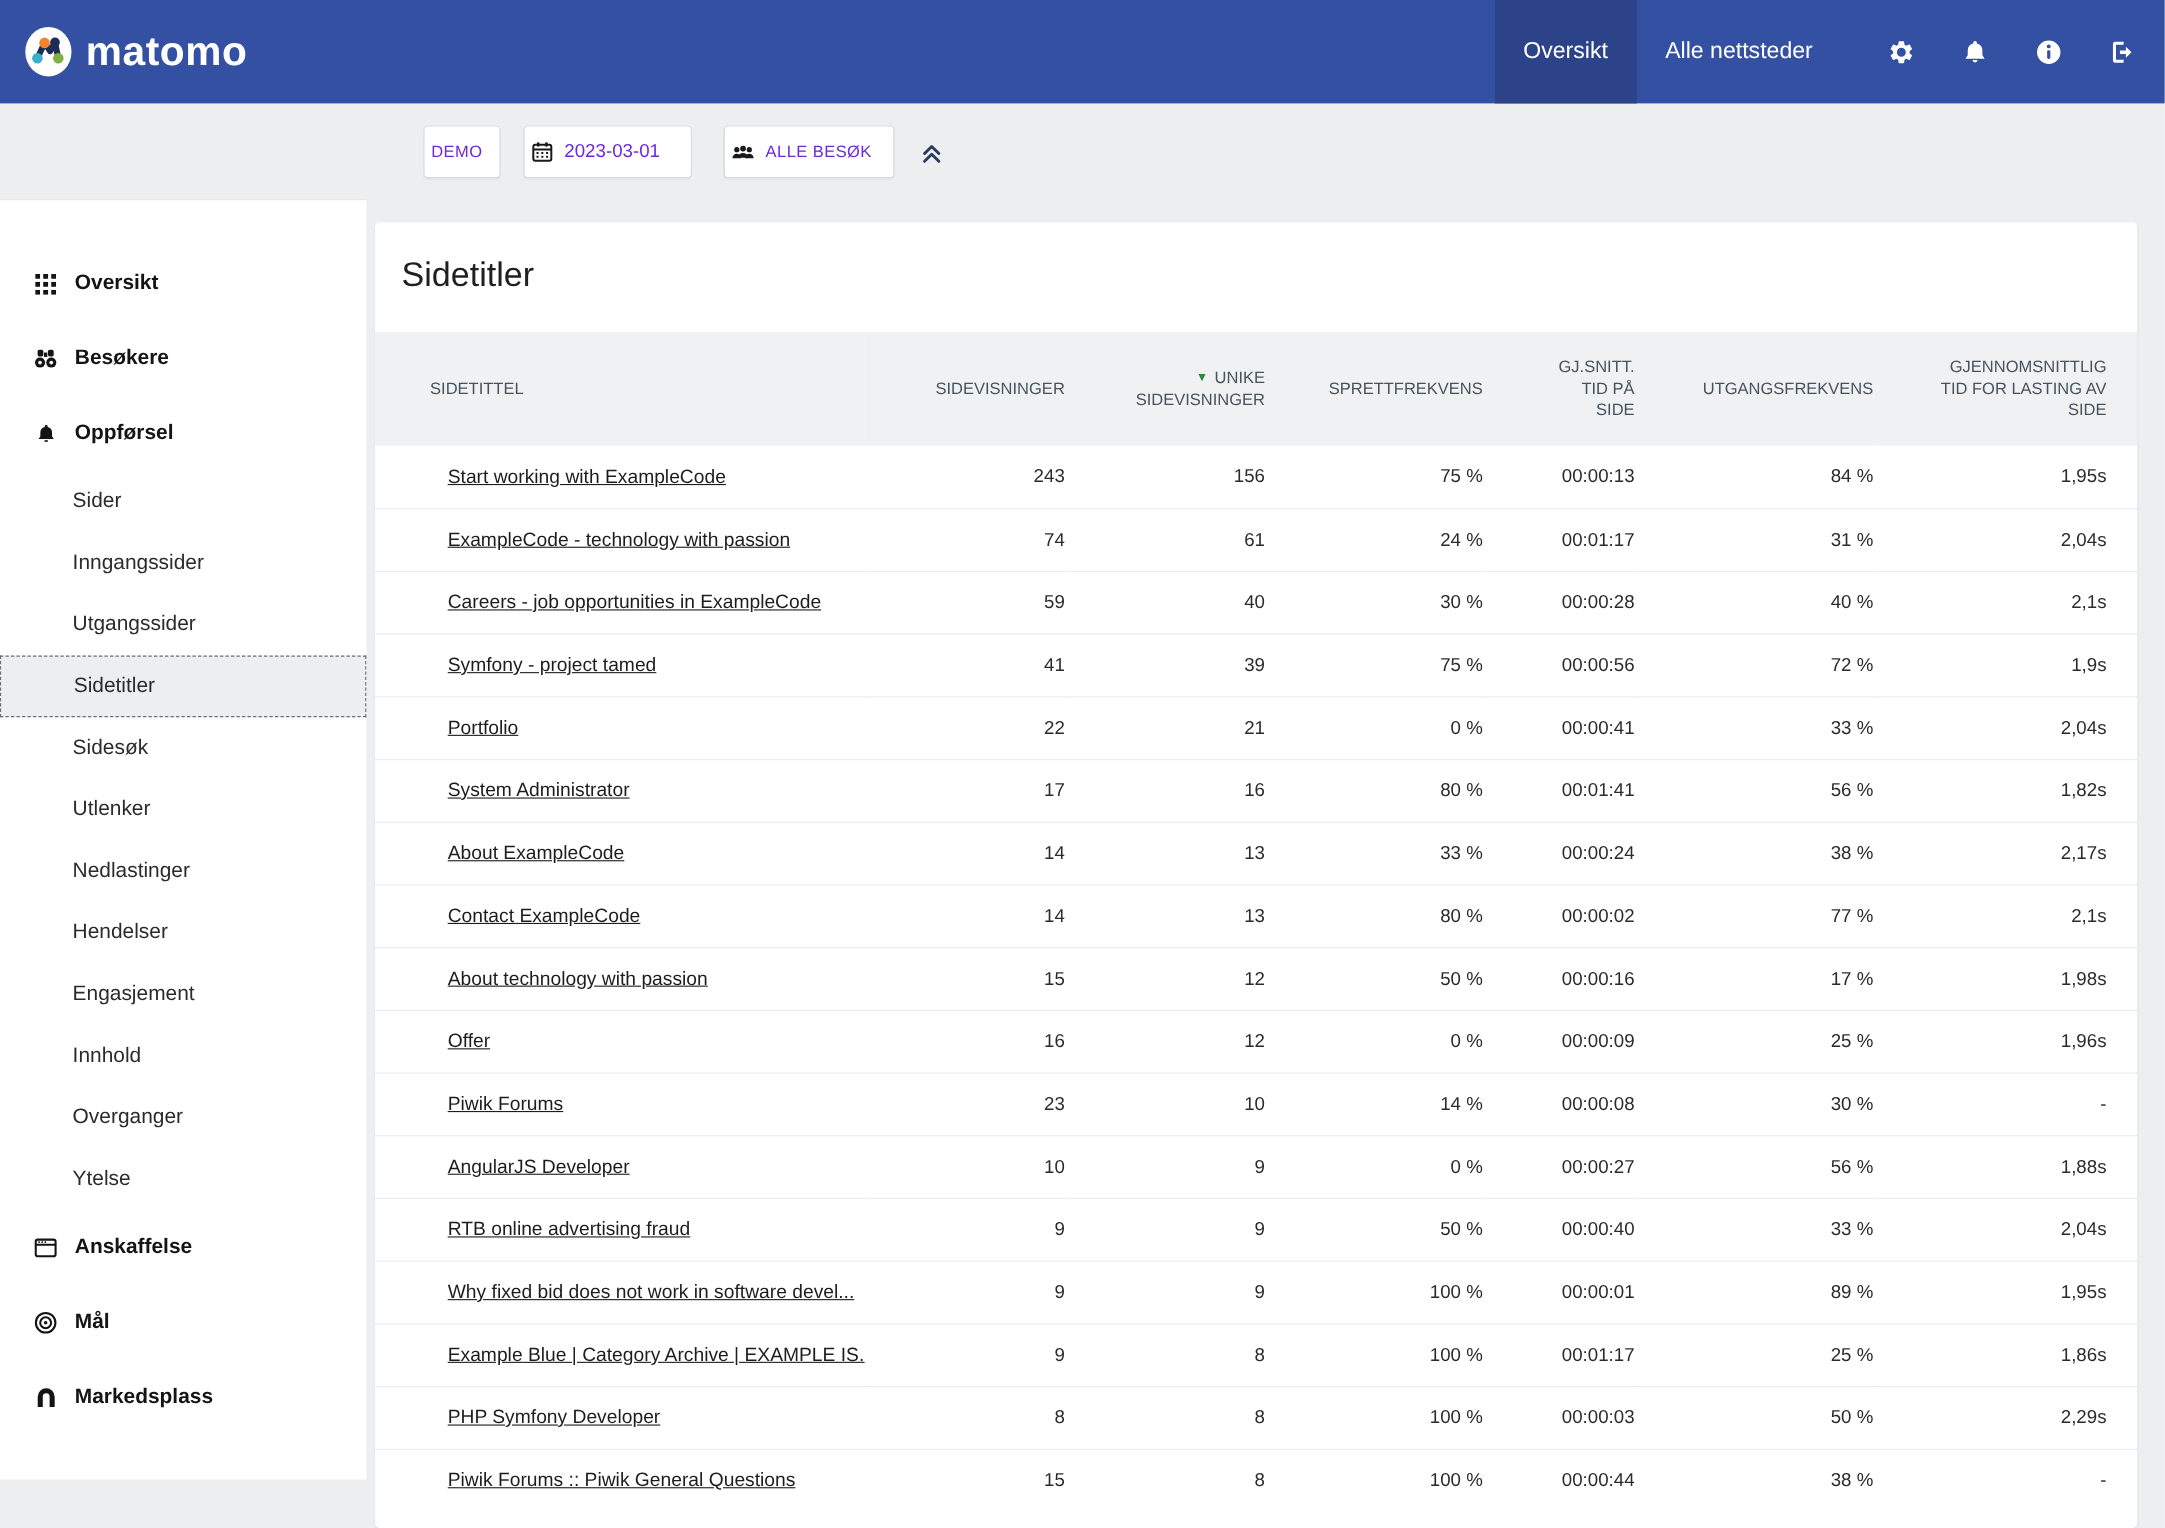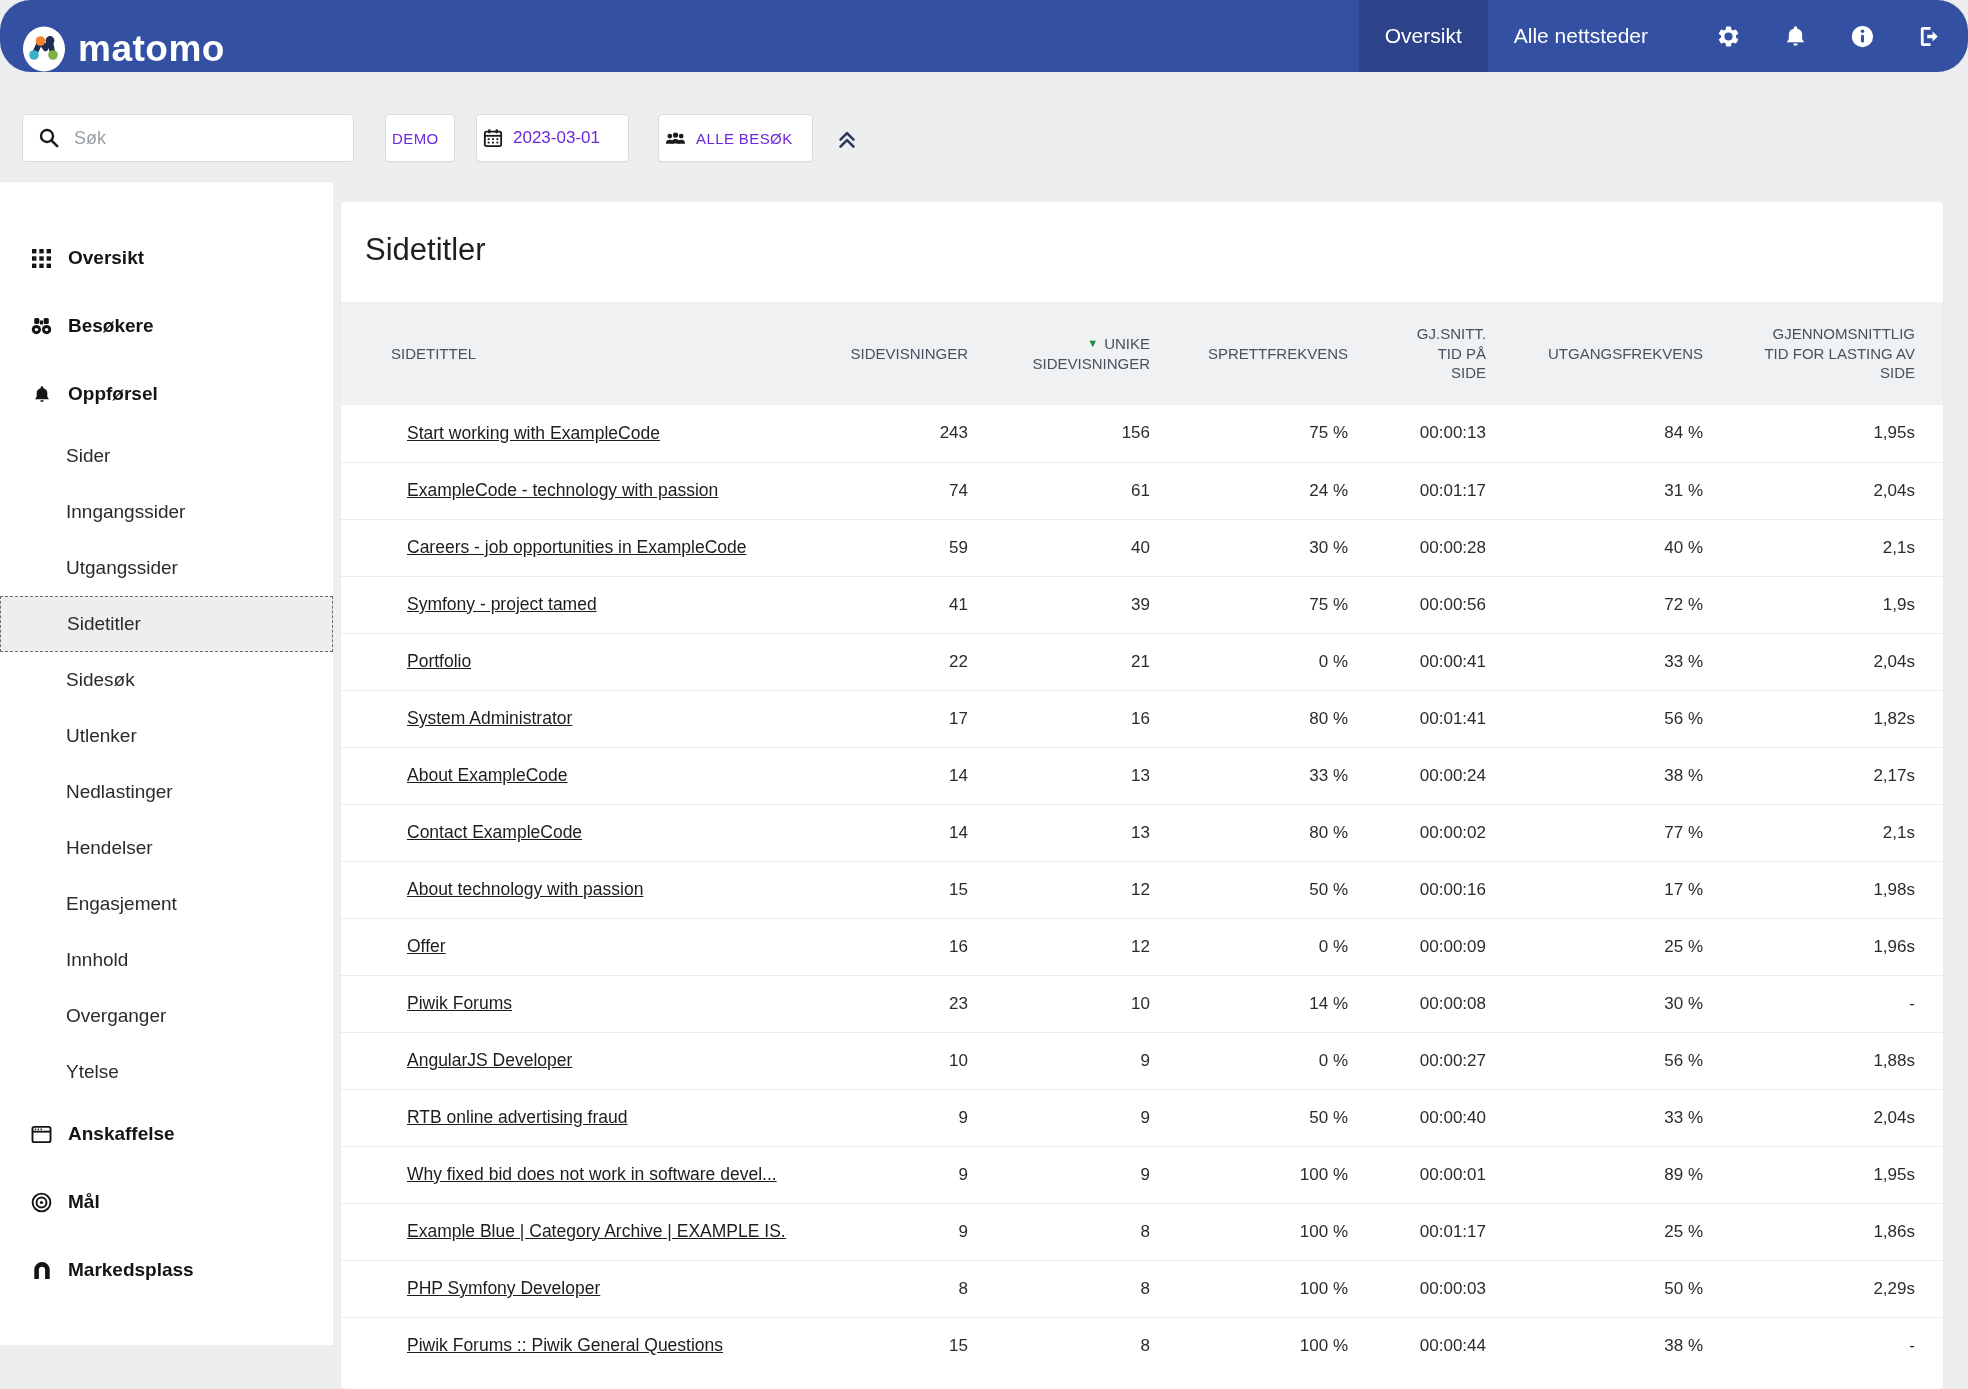--- a/index.html
+++ b/index.html
@@ -4,22 +4,22 @@
 <style>
   * { box-sizing: border-box; }
   html,body { margin:0; padding:0; }
   body {
     width:1968px; height:1389px; overflow:hidden; position:relative;
     background:#eceef0; font-family:"Liberation Sans", sans-serif;
   }
 
   
   .navbar {
-    position:absolute; top:0; left:0; width:1968px; height:72px;
-    display:flex; align-items:flex-end;border-radius:31px;
+    position:absolute; top:0; left:0; width:1968px; height:94px;
+    display:flex; align-items:center;
   }
   .brand { display:flex; align-items:center; margin-left:22px; gap:12px; }
   .brand-mark svg { display:block; }
   .brand-name { color:#fff; font-size:37px; font-weight:bold; letter-spacing:.5px; }
   .nav-right { margin-left:auto; display:flex; align-items:center; height:100%; }
   .nav-tab { height:100%; display:flex; align-items:center; padding:0 26px;
     color:#fff; font-size:21px; cursor:pointer; white-space:nowrap; }
   .nav-icon { width:25px; height:25px; margin-left:42px; color:#fff; cursor:pointer; display:flex; }
   .nav-icon svg { width:25px; height:25px; }
   .nav-icon.last { margin-right:26px; }
@@ -135,27 +135,20 @@
     <span class="nav-icon last">
       <svg viewBox="0 0 24 24" fill="currentColor">
           <path d="M13 2.8H5.6A1.9 1.9 0 0 0 3.7 4.7v14.6a1.9 1.9 0 0 0 1.9 1.9H13v-2.7H6.4V5.5H13z"></path>
           <path d="M15 7.2 19.9 12 15 16.8v-3.2H9.8V10.4H15z"></path>
         </svg>
     </span>
   </nav>
 </header>
 
 <div class="filter-row">
-  <div class="searchbox">
-    <svg width="22" height="22" viewBox="0 0 22 22">
-      <circle cx="9" cy="9" r="6" fill="none" stroke="#1a1a1a" stroke-width="2.4"></circle>
-      <line x1="13.6" y1="13.6" x2="19.2" y2="19.2" stroke="#1a1a1a" stroke-width="2.6" stroke-linecap="round"></line>
-    </svg>
-    <input type="text" placeholder="Søk" style="">
-  </div>
 
   <button class="fbtn" id="btn-site">
     <span>DEMO</span>
   </button>
 
   <button class="fbtn" id="btn-date">
     <svg width="20" height="20" viewBox="0 0 22 22">
       <rect x="2" y="4" width="18" height="16" rx="2" fill="none" stroke="#1a1a1a" stroke-width="2"></rect>
       <rect x="5.6" y="1.4" width="2.6" height="4.6" rx="1.2" fill="#1a1a1a"></rect>
       <rect x="13.8" y="1.4" width="2.6" height="4.6" rx="1.2" fill="#1a1a1a"></rect>

